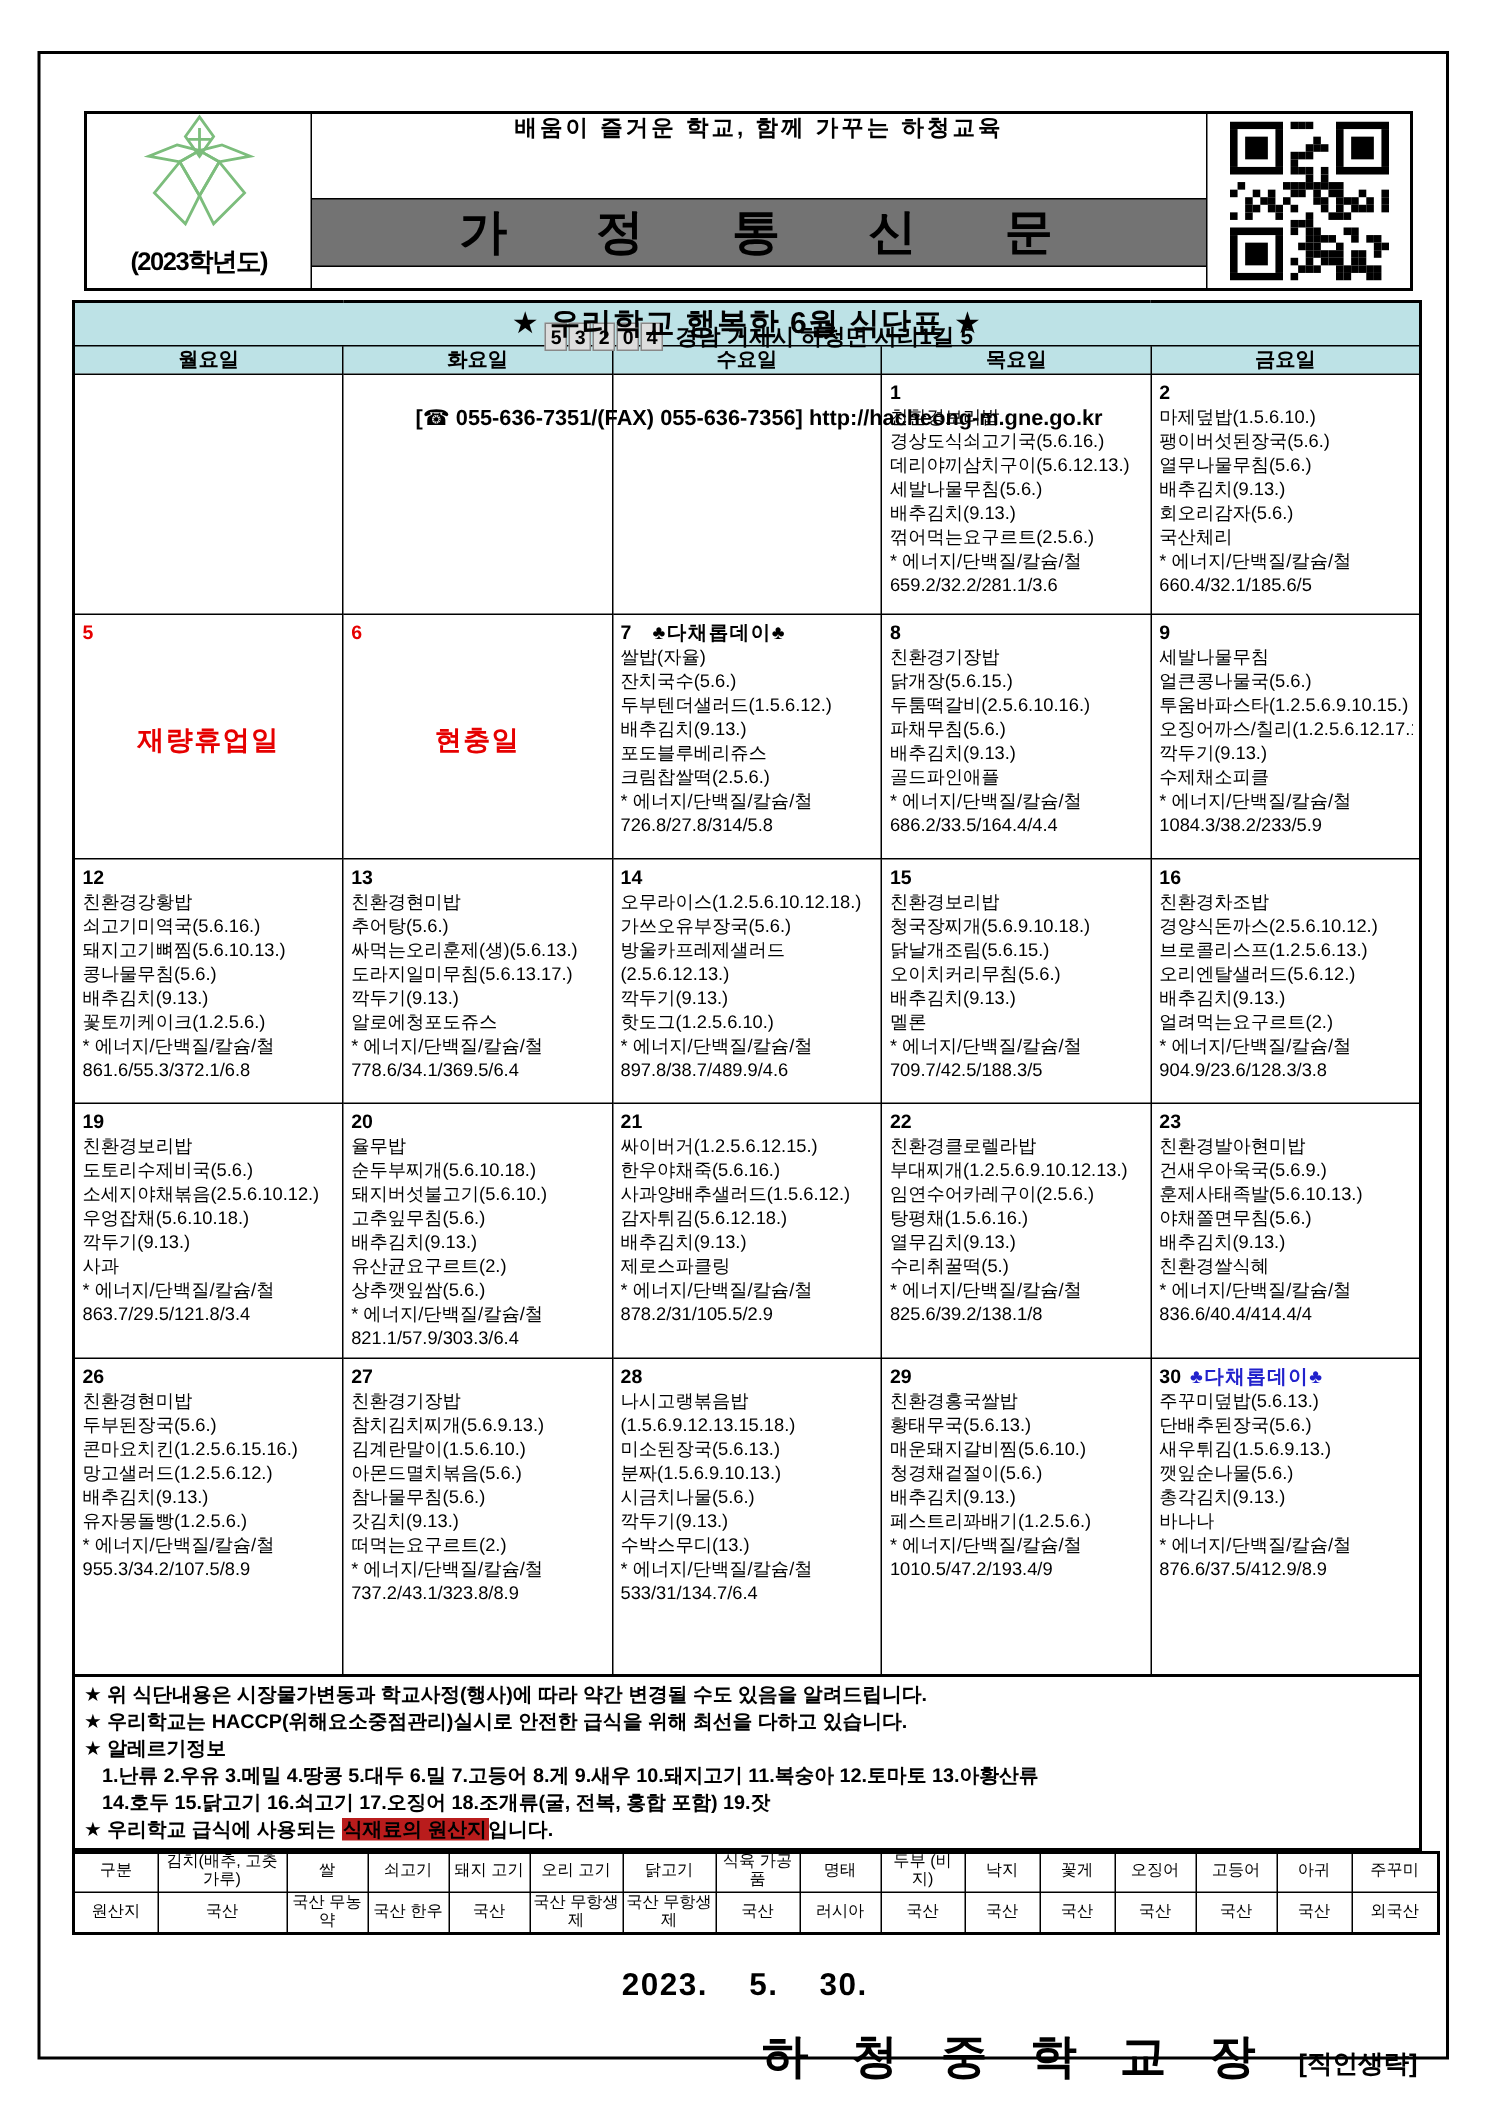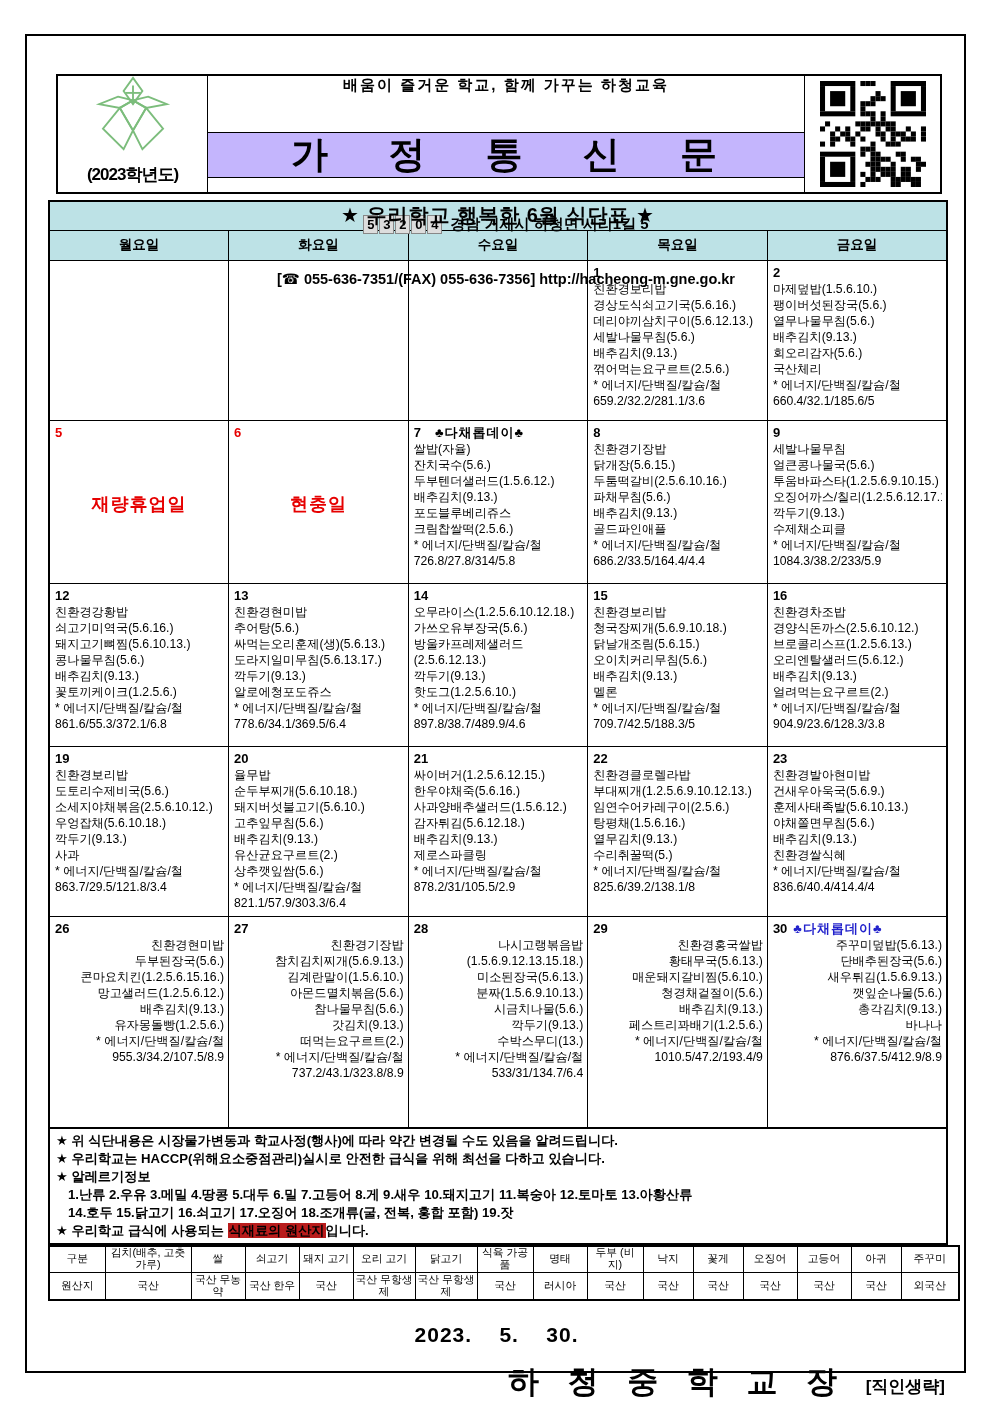--- a/index.html
+++ b/index.html
@@ -25,23 +25,23 @@
     padding-bottom:6px;
   }
   .hdr-logo svg { margin-bottom:10px; }
   .hdr-year { font-weight:bold; font-size:17px; letter-spacing:-1px;text-align:center; }
   .hdr-mid { flex:1; display:flex; flex-direction:column;gap:37px; }
   .hdr-slogan {
     height:28px; display:flex; align-items:center; justify-content:center;
     font-weight:bold; font-size:15px; letter-spacing:2px;
   }
   .hdr-title {
-    height:46px; background:#c4b5fd; border-top:1px solid #000; border-bottom:1px solid #000;
+    height:46px; background:#737373; border-top:1px solid #000; border-bottom:1px solid #000;
     display:flex; align-items:center; justify-content:center;
-    font-weight:bold; font-size:37px; letter-spacing:4px; word-spacing:42px; white-space:pre;
+    font-weight:bold; font-size:32px; letter-spacing:4px; word-spacing:42px; white-space:pre;
   }
   .hdr-addr {
     height:25px; display:flex; align-items:center; justify-content:center;
     font-size:15px; font-weight:bold; gap:8px;
   }
   .zip { display:flex; gap:1px; }
   .zip span {
     width:15px; height:19px; background:#ddd; border:1px solid #888;
     display:flex; align-items:center; justify-content:center;
     font-size:13px; font-weight:bold;
@@ -60,32 +60,32 @@
   table.menu {
     width:900px; border-collapse:collapse; table-layout:fixed;
     border:2px solid #000;
   }
   table.menu col { width:20%; }
   .menu-title td {
     background:#bde2e6; border:1px solid #000; height:29px;
     text-align:center; font-weight:bold; font-size:20px; letter-spacing:1px;margin-left:11px;
   }
   .menu-dayhdr th {
-    background:#bde2e6; border:1px solid #000; height:30px;
+    background:#bde2e6; border:1px solid #000; height:19px;
     font-weight:bold; font-size:13.5px;
   }
   td.day-cell {
     border:1px solid #000; vertical-align:top; padding:3px 4px 2px 5px;
     font-size:12.2px; line-height:1.32; position:relative;
   }
   tbody.menu-body tr:nth-child(1) td { height:160px; }
   tbody.menu-body tr:nth-child(2) td { height:163px; }
   tbody.menu-body tr:nth-child(3) td { height:163px; }
   tbody.menu-body tr:nth-child(4) td { height:170px; }
-  tbody.menu-body tr:nth-child(5) td { height:212px;text-align:right; }
+  tbody.menu-body tr:nth-child(5) td { height:212px; }
   .day-head { font-weight:bold; font-size:13px; display:flex; }
   .day-head .day-num { font-weight:bold; }
   .day-head.red .day-num { color:#e60000; }
   .day-head .special { font-weight:bold; margin-left:14px; letter-spacing:1px; }
   .day-head .special.blue { color:#2222cc; margin-left:6px; }
   .holiday-label {
     position:absolute; left:0; right:0; top:72px; text-align:center;
     color:#e60000; font-weight:bold; font-size:18px; letter-spacing:1px;
   }
   .menu-line { white-space:nowrap; overflow:hidden; }

